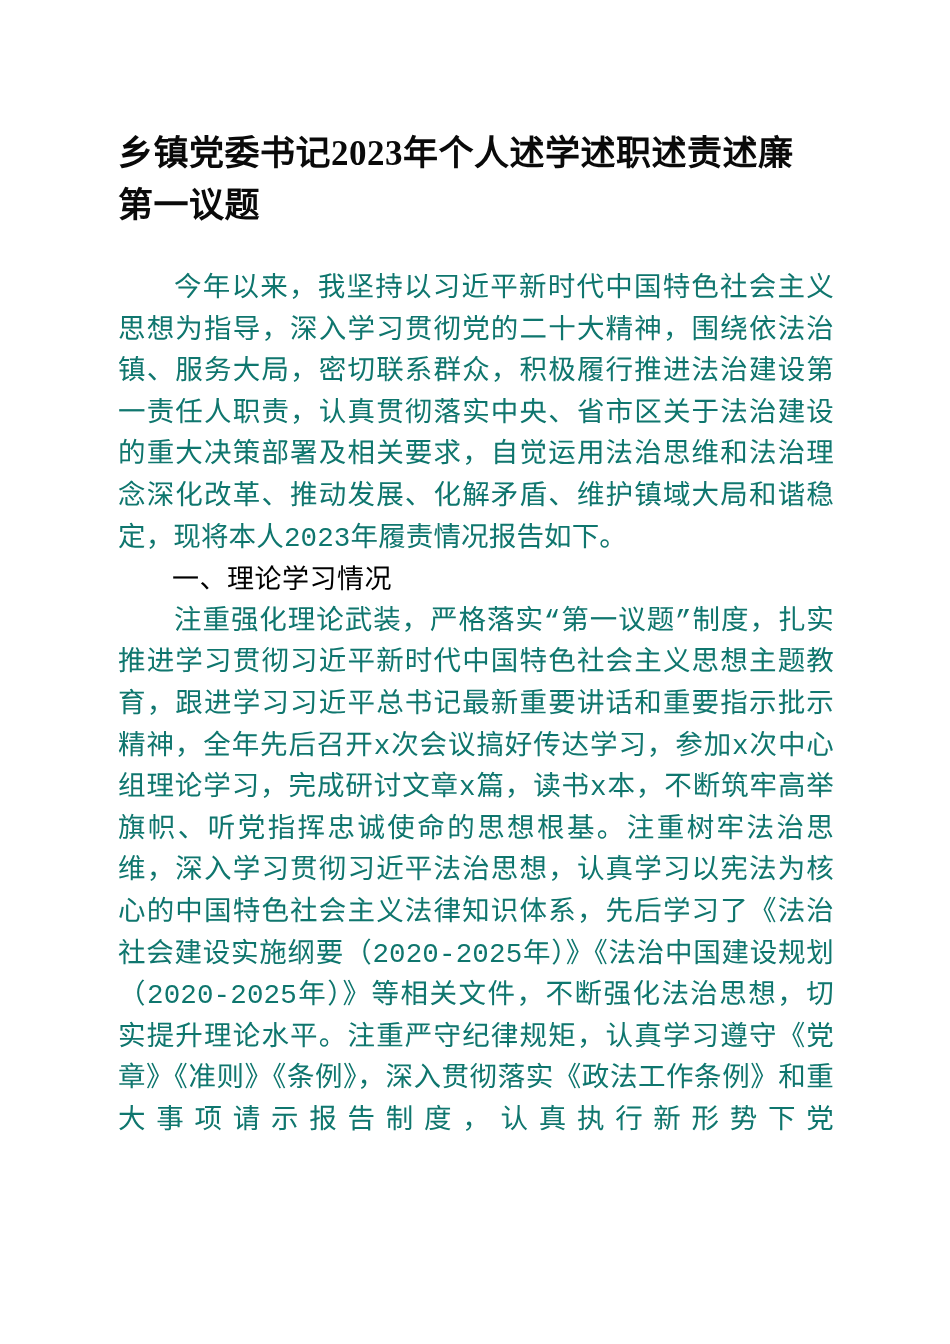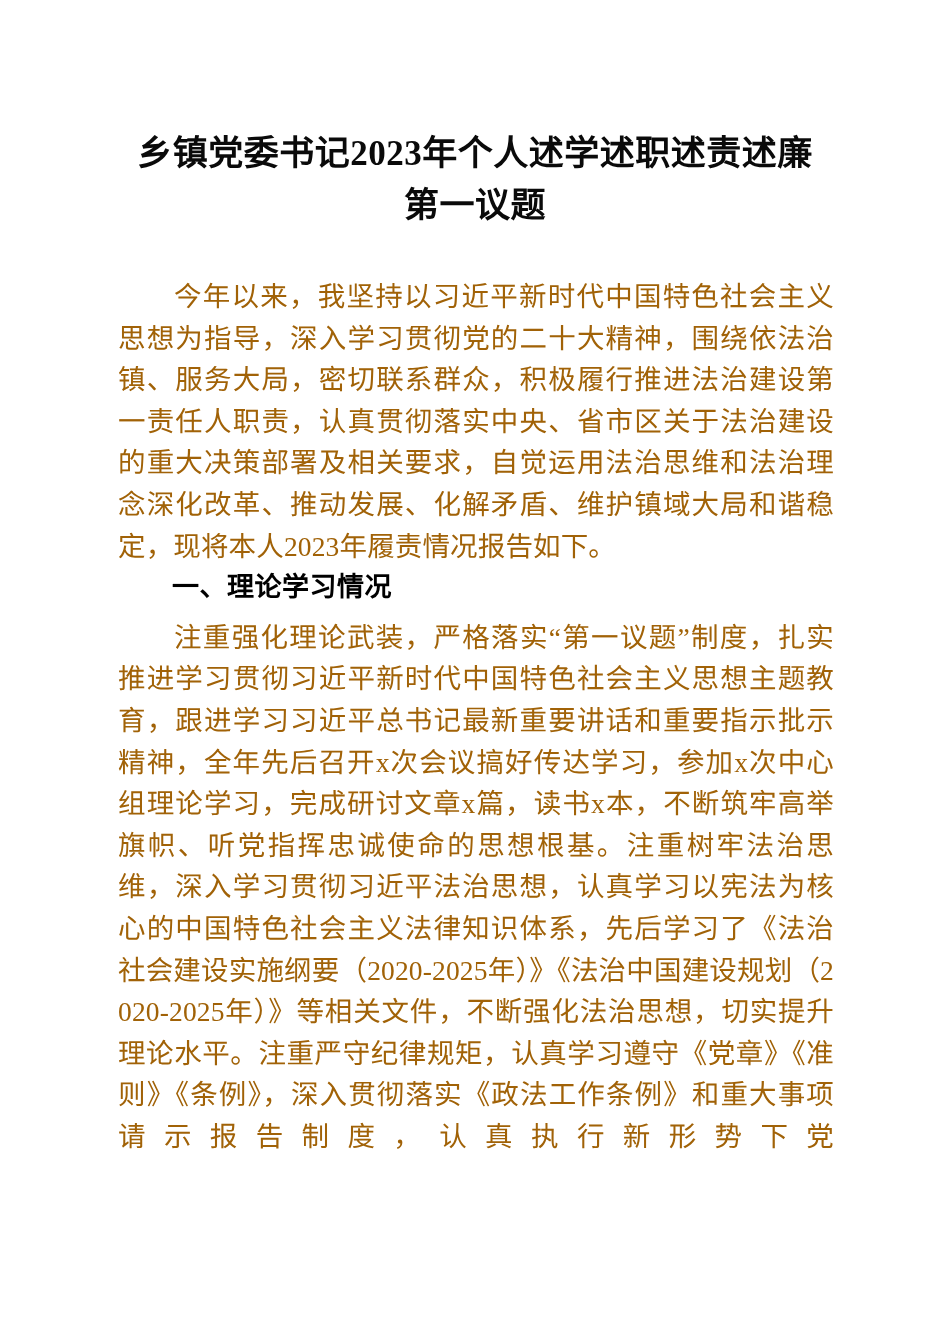--- a/index.html
+++ b/index.html
@@ -28,56 +28,55 @@
     background: #ffffff;
     box-sizing: border-box;
   }
 
   
   .doc-title {
     position: absolute;
     left: 118px;
     top: 128px;
     width: 714px;
-    text-align: center;
     font-family: "Liberation Serif", "DejaVu Serif", serif;
     font-weight: 700;
     font-size: 35px;
     line-height: 52px;
     letter-spacing: 0.5px;
     color: #0a0a0a;
     text-rendering: optimizeLegibility;
   }
 
   
   .body-col {
     position: absolute;
     left: 118px;
     top: 268px;
     width: 716px;
   }
 
   .para {
-    font-family: Liberation Serif, serif;
+    font-family: Liberation Mono, monospace;
     font-size: 27.5px;
     line-height: 41.6px;
-    color: #a16207;
+    color: #0f766e;
     text-align: justify;
     text-align-last: left;
     text-justify: inter-character;
-    margin: 8px 0 0 0;
+    margin: 0 0 0 0;
     text-indent: 56px;
     letter-spacing: 0.15px;
     word-break: break-all;
   }
 
   
   .section-heading {
     font-family: "Liberation Sans", "DejaVu Sans", sans-serif;
-    font-weight: 700;
+    font-weight: 400;
     font-size: 27px;
     line-height: 41.6px;
     color: #000000;
     text-indent: 54px;
     margin: 0;
     letter-spacing: 0.5px;
   }
 
   .para.tail-clip {
     

